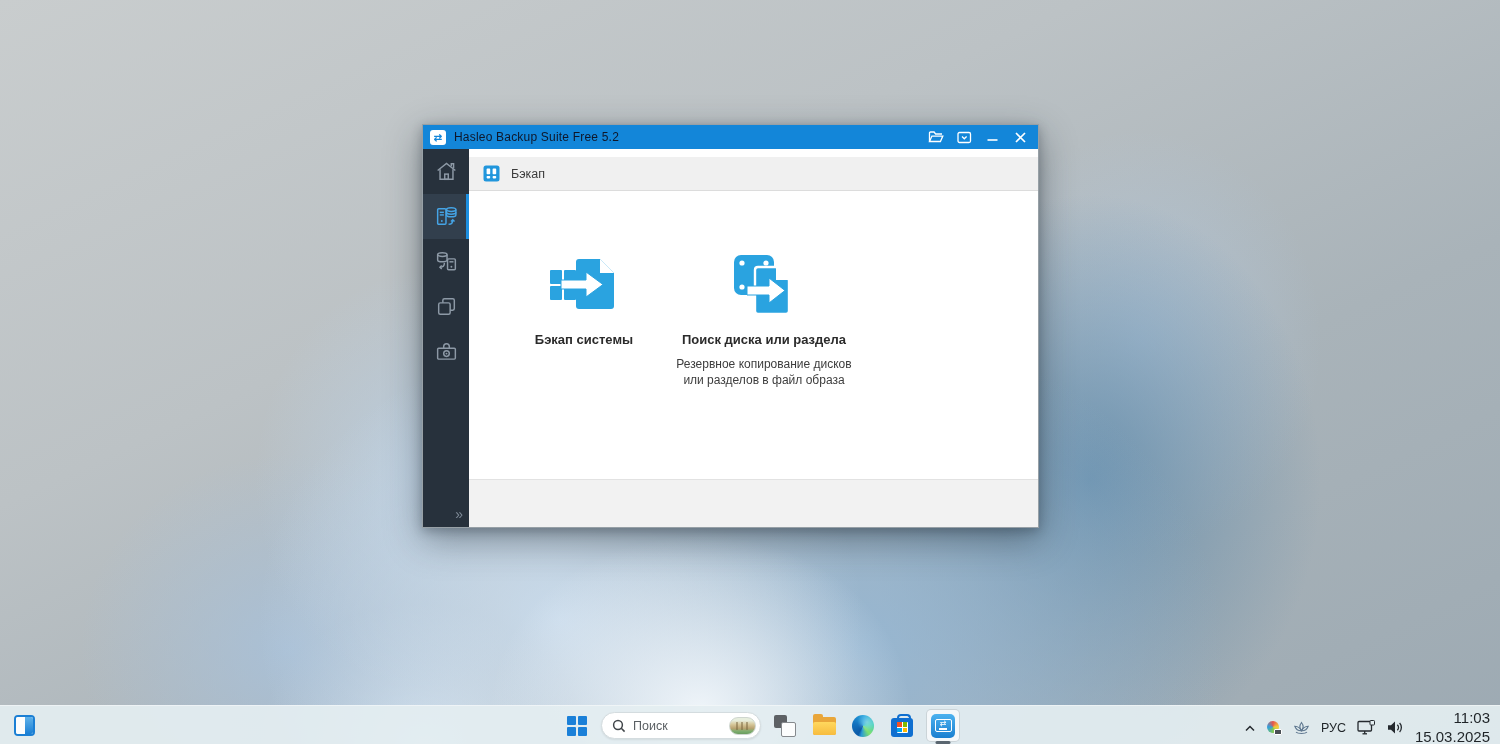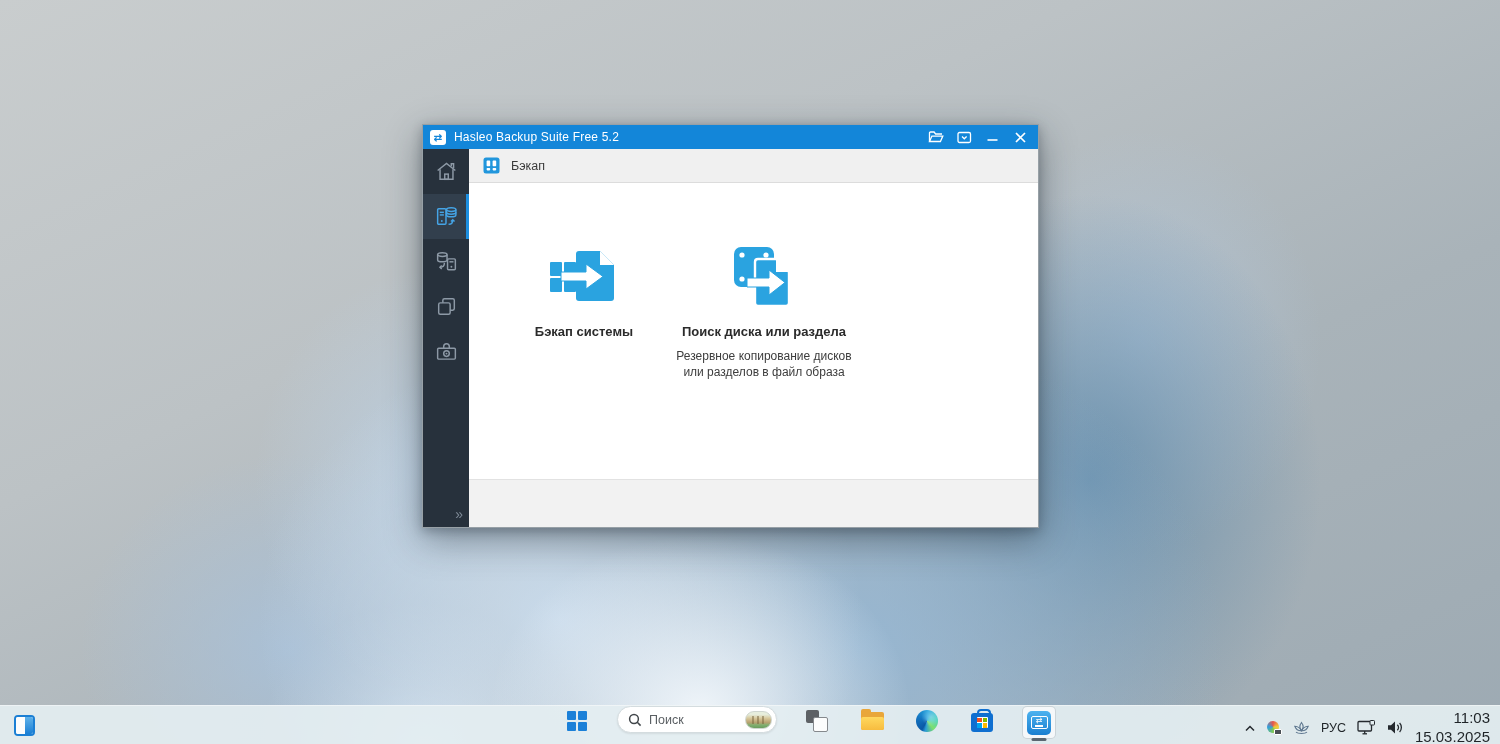--- a/index.html
+++ b/index.html
@@ -32,38 +32,38 @@
   }
   .titlebar {
     height:24px; background:#1386d9; display:flex; align-items:center;
     padding:0 6px 0 7px; flex-shrink:0;
   }
   .app-badge {
     width:16px; height:15px; background:#fff; border-radius:3px;
     display:flex; align-items:center; justify-content:center;
     color:#1386d9; font-size:10px; font-weight:bold; margin-right:8px;
   }
-  .titlebar-title { color:#ffffff; font-size:12px; letter-spacing:.2px; flex:1; }
+  .titlebar-title { color:#0f172a; font-size:12px; letter-spacing:.2px; flex:1; }
   .titlebar-controls { display:flex; align-items:center; gap:4px; }
   .tb-btn { width:24px; height:20px; display:flex; align-items:center; justify-content:center; cursor:default; }
 
   .window-body { flex:1; display:flex; min-height:0; }
 
   
   .sidebar { width:46px; background:#27313c; display:flex; flex-direction:column; flex-shrink:0; position:relative; }
   .side-item { height:45px; display:flex; align-items:center; justify-content:center; color:#8d99a6; position:relative; }
   .side-item.active { background:#323f4d; color:#45a4e6; }
   .side-item.active::after { content:""; position:absolute; right:0; top:0; bottom:0; width:3px; background:#1d8fe0; }
   .side-collapse {
     margin-top:auto; height:26px; display:flex; align-items:center; justify-content:flex-end;
     padding-right:6px; color:#7e8a97; font-size:14px;
   }
 
   
-  .main { flex:1; display:flex; flex-direction:column; min-width:0; }
+  .main { flex:1; display:flex; flex-direction:column; min-width:0;margin-top:8px; }
   .page-header {
     height:34px; background:#f0f0f0; border-bottom:1px solid #dcdcdc;
     display:flex; align-items:center; gap:11px; padding-left:14px; flex-shrink:0;
   }
   .page-header-title { font-size:12.5px; color:#3c3c3c; }
   .content { flex:1; background:#fff; display:flex; padding:64px 6px 0 26px; }
   .card { width:178px; text-align:center; margin-right:2px; }
   .card-icon { display:inline-block; }
   .card-title { font-size:13px; font-weight:bold; color:#2b2b2b; margin-top:11px; }
   .card-desc { font-size:12px; color:#3d3d3d; margin:9px auto 0; line-height:1.35; }
@@ -75,21 +75,21 @@
   
   .taskbar {
     position:absolute; left:0; bottom:0; width:1500px; height:39px;
     background:rgba(228,238,241,.92); border-top:1px solid rgba(255,255,255,.45);
   }
   .corner-widget { position:absolute; left:14px; top:9px; width:21px; height:21px;
     border:2px solid #1b7fd4; border-radius:4px; overflow:hidden; display:flex; background:#fff; }
   .corner-widget .half-l { width:50%; background:#fdfdfd; }
   .corner-widget .half-r { width:50%; background:linear-gradient(#5fb2ea, #1b7fd4); }
 
-  .taskbar-center { position:absolute; left:562px; top:0; height:39px; display:flex; align-items:flex-start; gap:25px; }
+  .taskbar-center { position:absolute; left:562px; top:0; height:39px; display:flex; align-items:center; gap:9px; }
   .tb-icon { width:30px; height:30px; display:flex; align-items:center; justify-content:center; border-radius:4px; }
 
   .start-grid { width:20px; height:20px; display:grid; grid-template-columns:9px 9px; grid-template-rows:9px 9px; gap:2px; }
   .start-grid span { background:#1b80d8; border-radius:1px; }
 
   .search-pill {
     width:160px; height:27px; background:#fff; border:1px solid #d4dcdf; border-radius:14px;
     display:flex; align-items:center; padding:0 4px 0 10px; gap:7px;
     box-shadow:0 1px 2px rgba(0,0,0,.08);
   }

